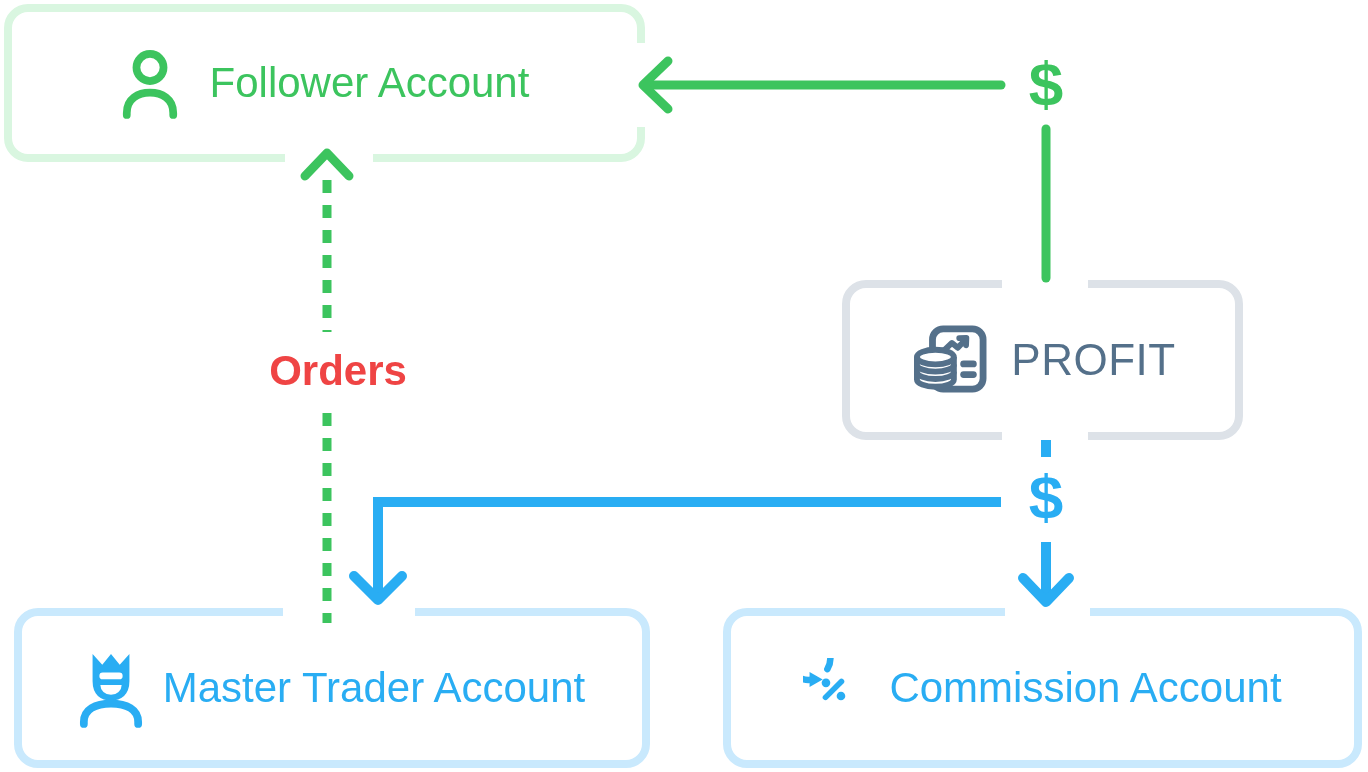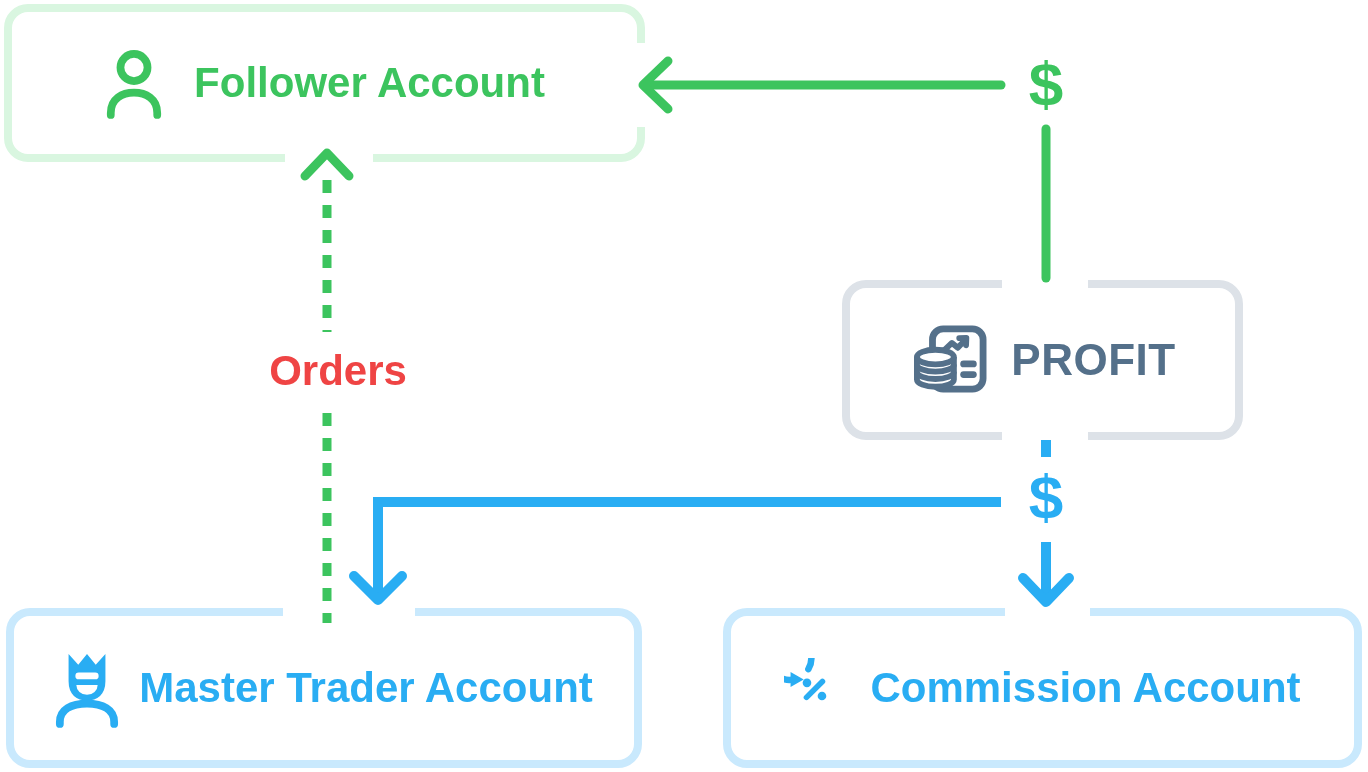--- a/index.html
+++ b/index.html
@@ -4,26 +4,26 @@
 <style>
   html,body{margin:0;padding:0;background:#fff;}
   .stage{
     position:relative;width:1368px;height:772px;background:#ffffff;
     font-family:"Liberation Sans",sans-serif;overflow:hidden;
   }
   .node{
     position:absolute;box-sizing:border-box;background:#fff;
     display:flex;align-items:center;justify-content:center;border-radius:24px;
   }
-  .node .lbl{font-weight:700;font-size:42px;line-height:1;white-space:nowrap;}
+  .node .lbl{font-weight:400;font-size:42px;line-height:1;white-space:nowrap;}
   .node-follower{left:4px;top:4px;width:641px;height:158px;border:8px solid #d9f6e0;gap:30px;}
   .node-follower .lbl{color:#3cc45e;}
   .node-profit{left:842px;top:280px;width:401px;height:160px;border:8px solid #dde2e8;gap:20px;}
   .node-profit .lbl{color:#54708a;font-size:44px;letter-spacing:.5px;}
-  .node-master{left:6px;top:608px;width:636px;height:160px;border:8px solid #c9e9fd;gap:20px;}
+  .node-master{left:14px;top:608px;width:636px;height:160px;border:8px solid #c9e9fd;gap:20px;}
   .node-commission{left:723px;top:608px;width:639px;height:160px;border:8px solid #c9e9fd;gap:26px;}
   .blue .lbl{color:#29adf3;}
   .icon{display:flex;align-items:center;justify-content:center;}
   .icon svg{display:block;}
   .gap{position:absolute;background:#ffffff;}
   .wires{position:absolute;left:0;top:0;pointer-events:none;}
   .float-lbl{
     position:absolute;transform:translate(-50%,-50%);
     font-weight:700;line-height:1;white-space:nowrap;
   }

